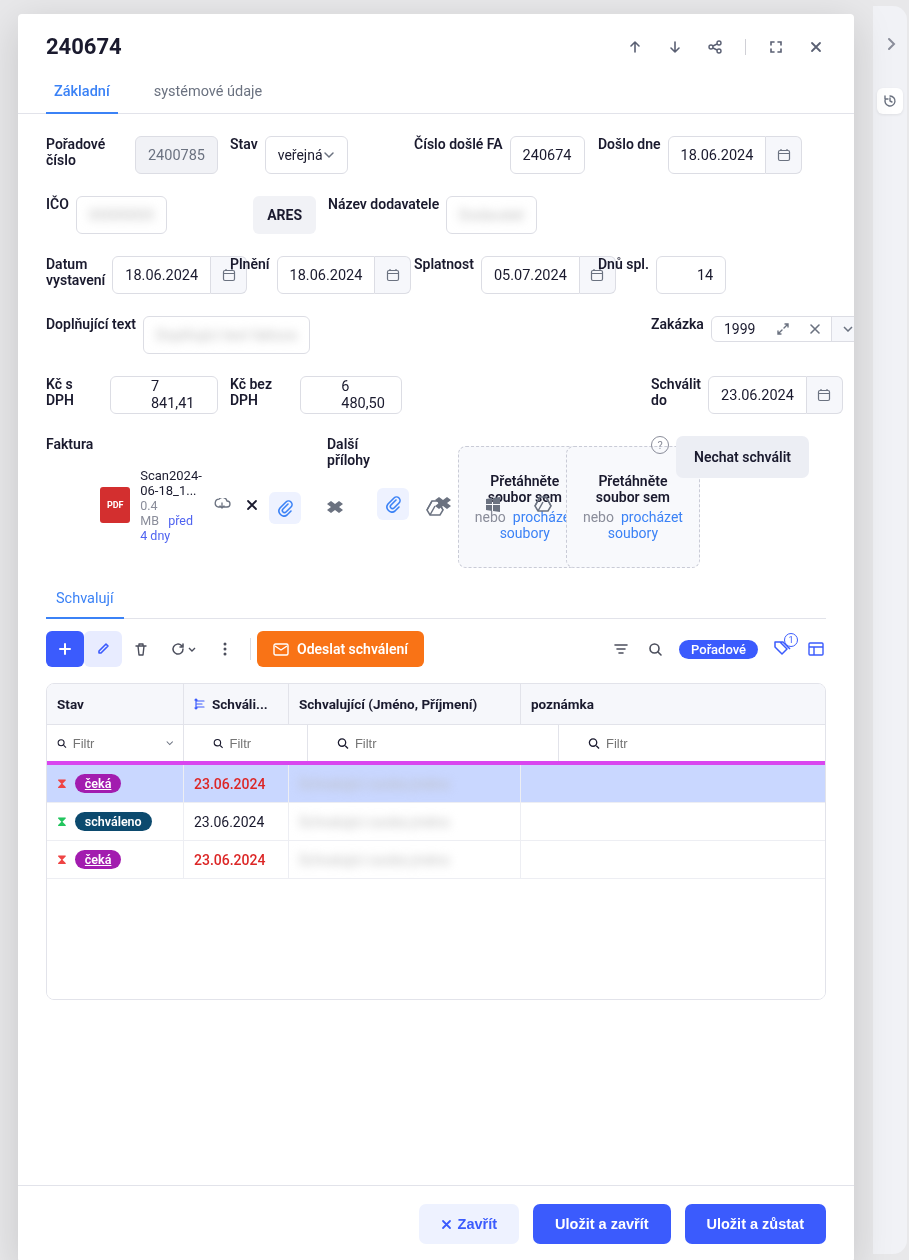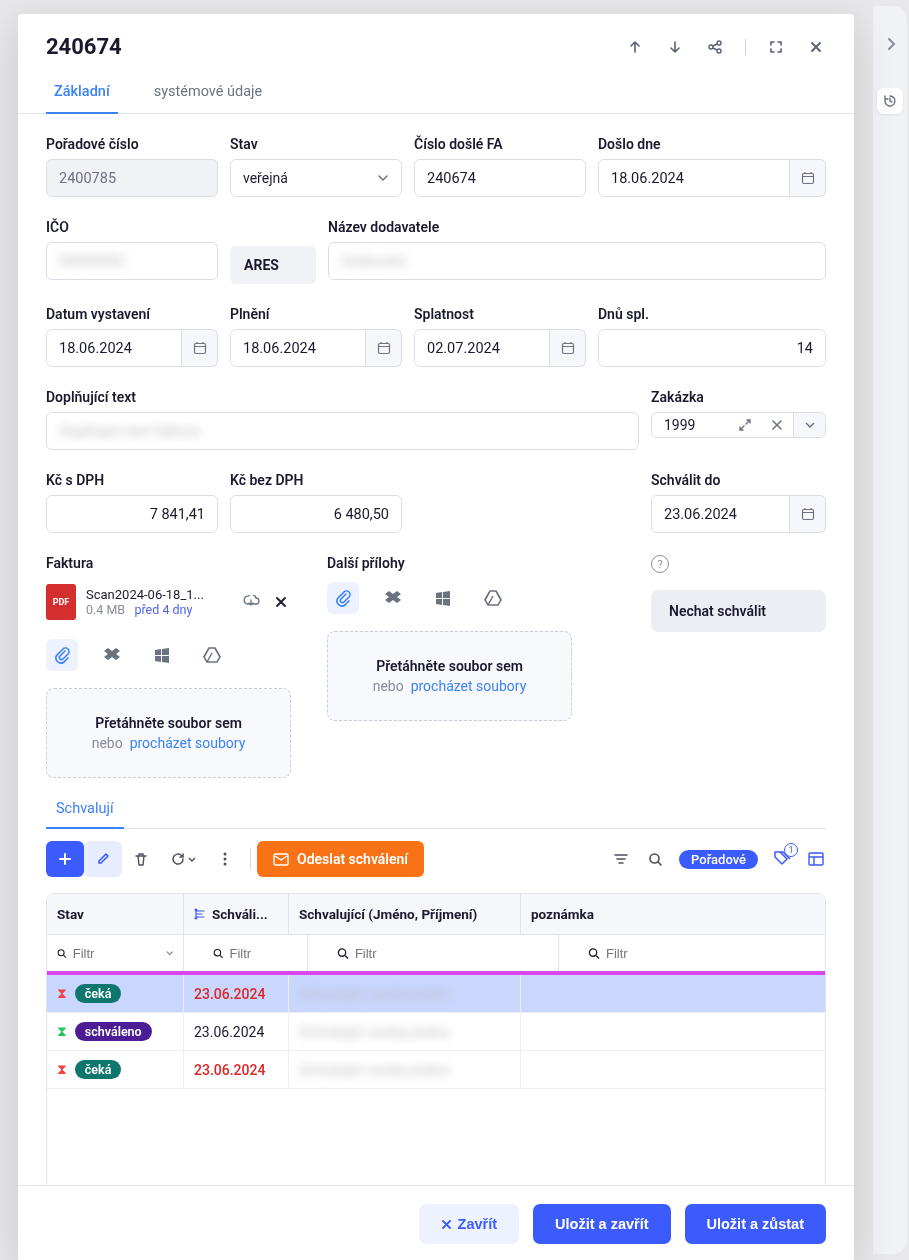--- a/index.html
+++ b/index.html
@@ -8,21 +8,21 @@
 .header { display: flex; justify-content: space-between; align-items: center; padding: 20px 28px 10px; }
 .title { font-size: 22px; font-weight: 700; color: #1a1a2e; }
 .header-actions { display: flex; align-items: center; gap: 20px; color: #5a6073; }
 .header-actions .sep { width: 1px; height: 16px; background: #d0d0d6; }
 .icon-btn { cursor: pointer; display: inline-flex; align-items: center; justify-content: center; width: 20px; height: 20px; }
 .tabs { display: flex; gap: 28px; padding: 14px 28px 0; border-bottom: 1px solid #e2e3ea; }
 .tab { padding: 0 8px 12px; font-size: 14.5px; color: #6b7280; cursor: pointer; border-bottom: 2px solid transparent; margin-bottom: -1px; }
 .tab.active { color: #3b82f6; border-bottom-color: #3b82f6; font-weight: 500; }
 .form-area { flex: 1; overflow-y: auto; padding: 22px 28px; }
 .row { display: flex; gap: 12px; margin-bottom: 22px; }
-.field { display: flex; flex-direction: column; gap: 7px; }
+.field { display: flex; flex-direction: row; gap: 7px; }
 .label { font-size: 14px; font-weight: 600; color: #1a1a2e; }
 .input { height: 38px; border: 1px solid #dcdde4; border-radius: 6px; padding: 0 12px; font-size: 14.5px; background: #fff; display: flex; align-items: center; }
 .input.readonly { background: #f1f2f6; color: #6b7280; }
 .input.right { justify-content: flex-end; padding-left: 40px; }
 .input-group { display: flex; }
 .input-group .input { border-top-right-radius: 0; border-bottom-right-radius: 0; flex: 1; }
 .addon { width: 36px; height: 38px; background: #f6f7fb; border: 1px solid #dcdde4; border-left: none; border-radius: 0 6px 6px 0; display: flex; align-items: center; justify-content: center; color: #6b7280; }
 .select { height: 38px; border: 1px solid #dcdde4; border-radius: 6px; padding: 0 12px; display: flex; align-items: center; justify-content: space-between; background: #fff; }
 .blur { filter: blur(5px); color: #bbb; }
 .ares-btn { height: 38px; padding: 0 14px; background: #f1f2f6; border-radius: 6px; display: flex; align-items: center; font-weight: 700; color: #1a1a2e; }
@@ -65,22 +65,22 @@
 .filter-row { display: flex; border-bottom: 4px solid #d946ef; background:#fff;gap:19px;}
 .fcell { padding: 6px 10px; display: flex; align-items: center; gap: 6px; border-right: 1px solid #e2e3ea; color: #9ca0ae; font-size: 13px; height:36px;}
 .fcell:last-child { border-right: none; }
 .fcell input { border:none; outline:none; width:100%; font-size:13px;}
 .trow { display: flex; border-bottom: 1px solid #edeef3; background:#fff;}
 .trow.selected { background: #c9d7ff; }
 .td { padding: 9px 10px; border-right: 1px solid #edeef3; display: flex; align-items: center; gap: 8px; font-size:14px;}
 .td:last-child { border-right: none; }
 .c1 { width: 137px; } .c2 { width: 105px; } .c3 { width: 232px; } .c4 { flex: 1; }
 .pill { border-radius: 999px; padding: 2px 10px; font-size: 12.5px; font-weight: 600; color: #fff; }
-.pill.wait { background: #0f766e; }
-.pill.ok { background: #4c1d95; }
+.pill.wait { background: #a21caf; text-decoration: underline; }
+.pill.ok { background: #0c4a6e; }
 .hourglass { font-size: 14px; }
 .hourglass.red { color: #ef4444; }
 .hourglass.green { color: #22c55e; }
 .date-red { color: #dc2626; font-weight: 500; }
 .table-empty { height: 120px; background: #fff; }
 .footer { border-top: 1px solid #e2e3ea; padding: 18px 28px; display: flex; justify-content: flex-end; gap: 14px; }
 .fbtn { height: 40px; border-radius: 7px; padding: 0 22px; display: flex; align-items: center; gap: 6px; font-weight: 600; font-size:14.5px; cursor:pointer; border:none;}
 .fbtn.close { background: #eef2ff; color: #3b5bfd; }
 .fbtn.primary { background: #3b5bfd; color: #fff; }
 .side-strip { position: absolute; right: 2px; top: 6px; width: 34px; height: 1248px; background: #f1f2f6; border-radius: 0 14px 14px 0; }
@@ -220,21 +220,21 @@
               <svg width="14" height="14" viewBox="0 0 14 14">
                 <rect x="1.5" y="2.5" width="11" height="10" rx="1.5" fill="none" stroke="currentColor" stroke-width="1.2"></rect>
                 <path d="M1.5 5.5h11M4 1v2M10 1v2" stroke="currentColor" stroke-width="1.2"></path>
               </svg>
             </div>
           </div>
       </div>
       <div class="field" style="width:172px;">
         <div class="label">Splatnost</div>
         <div class="input-group">
-            <div class="input">02.07.2024</div>
+            <div class="input">05.07.2024</div>
             <div class="addon">
               <svg width="14" height="14" viewBox="0 0 14 14">
                 <rect x="1.5" y="2.5" width="11" height="10" rx="1.5" fill="none" stroke="currentColor" stroke-width="1.2"></rect>
                 <path d="M1.5 5.5h11M4 1v2M10 1v2" stroke="currentColor" stroke-width="1.2"></path>
               </svg>
             </div>
           </div>
       </div>
       <div class="field" style="flex:1;">
         <div class="label">Dnů spl.</div>

